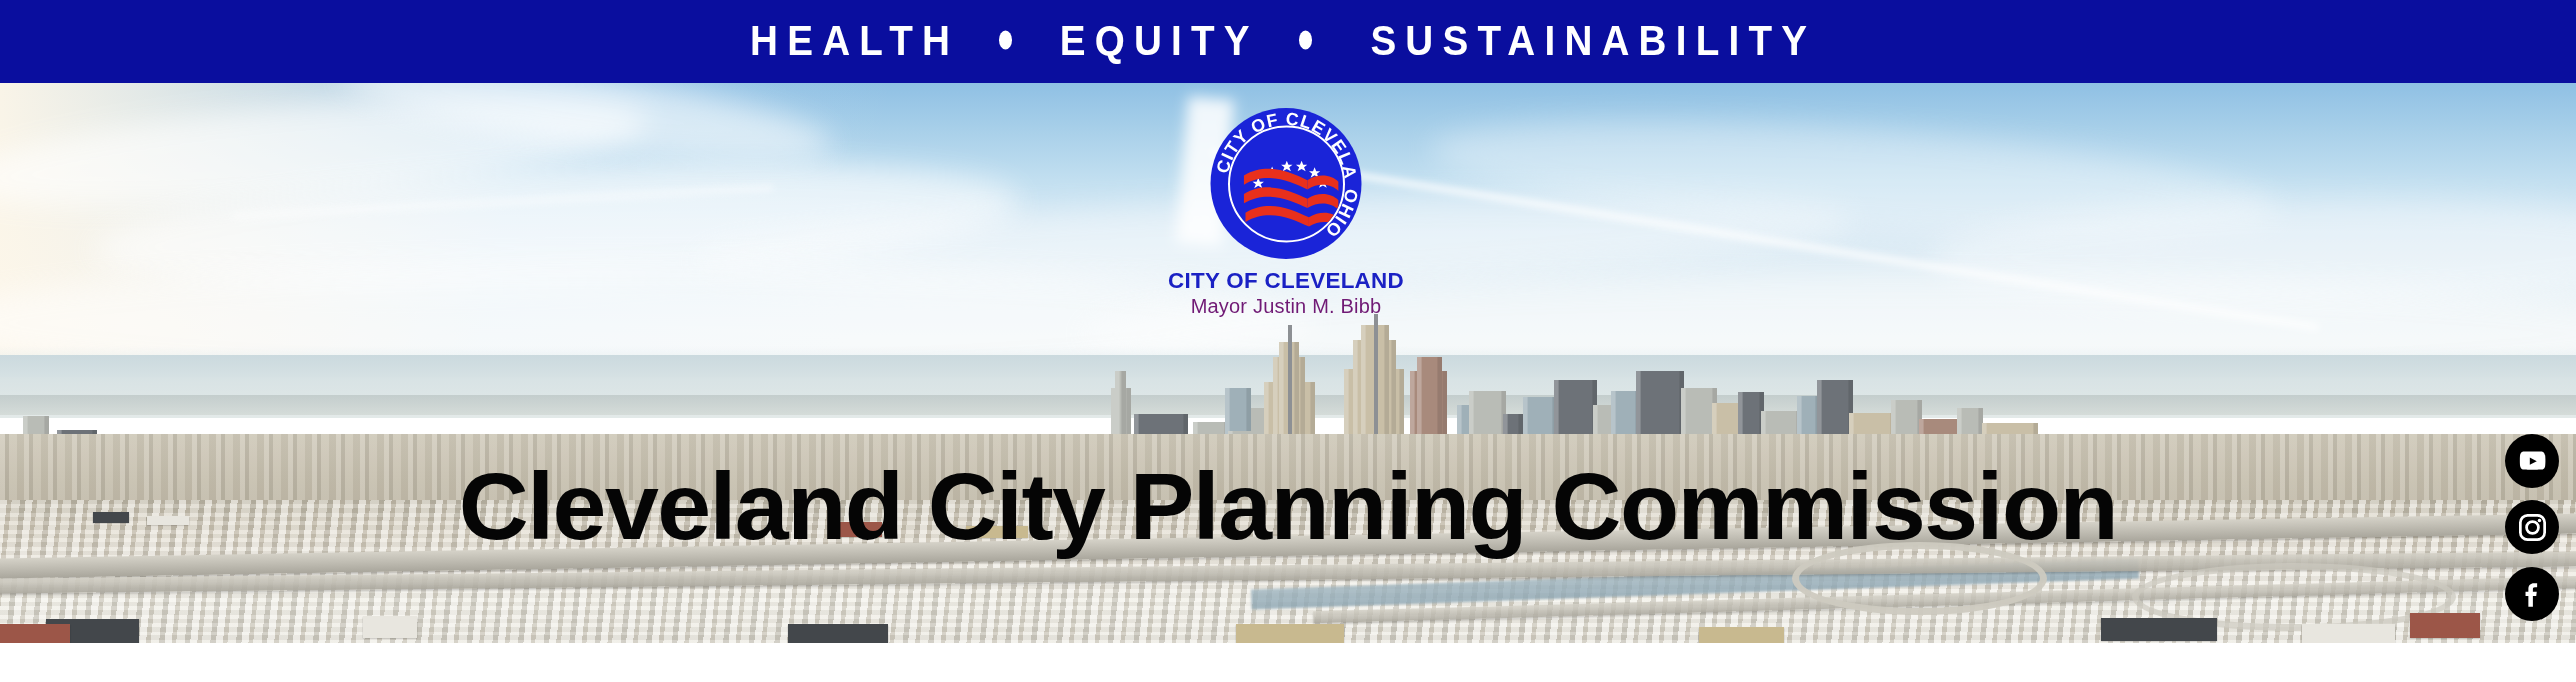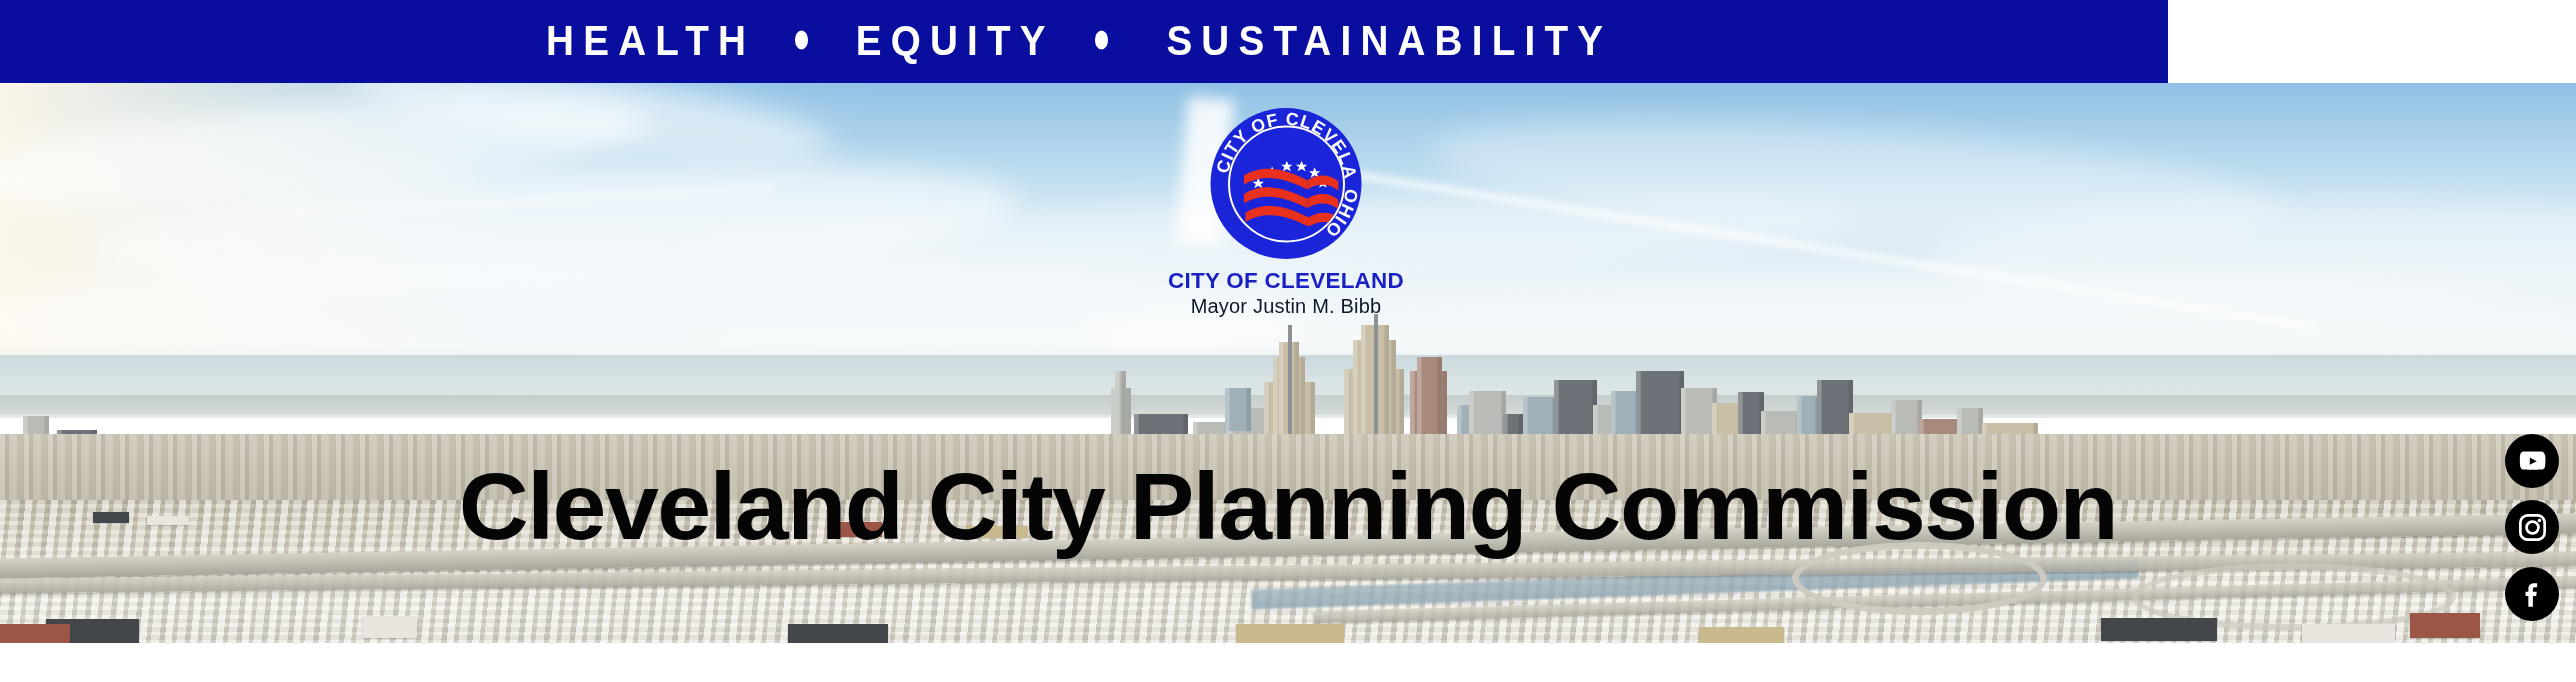--- a/index.html
+++ b/index.html
@@ -13,21 +13,21 @@
   #page {
     position:relative;
     width:2576px; height:682px;
     background:#ffffff;
     overflow:hidden;
   }
 
   
   .tagline-bar {
     position:absolute; left:0; top:0;
-    width:2168px; height:83px;
+    width:2576px; height:83px;
     background:#0a0e9e;
     display:flex; align-items:center; justify-content:center;
     z-index:30;
   }
   .tagline-inner {
     display:flex; align-items:center;
     gap:0;
     transform:translateY(-1.5px);
   }
   .tagline-word {
@@ -233,21 +233,21 @@
     margin-top:10px;
     color:#1a21c4;
     font-family:"Liberation Sans", sans-serif;
     font-weight:bold;
     font-size:22.4px;
     letter-spacing:0.3px;
     line-height:1.05;
   }
   .mayor-name {
     margin-top:3.9px;
-    color:#0f172a;
+    color:#701a75;
     font-family:"Liberation Sans", sans-serif;
     font-weight:normal;
     font-size:20px;
     letter-spacing:0.2px;
     line-height:1.05;
   }
 
   
   .hero-title {
     position:absolute; left:0; top:460px;

